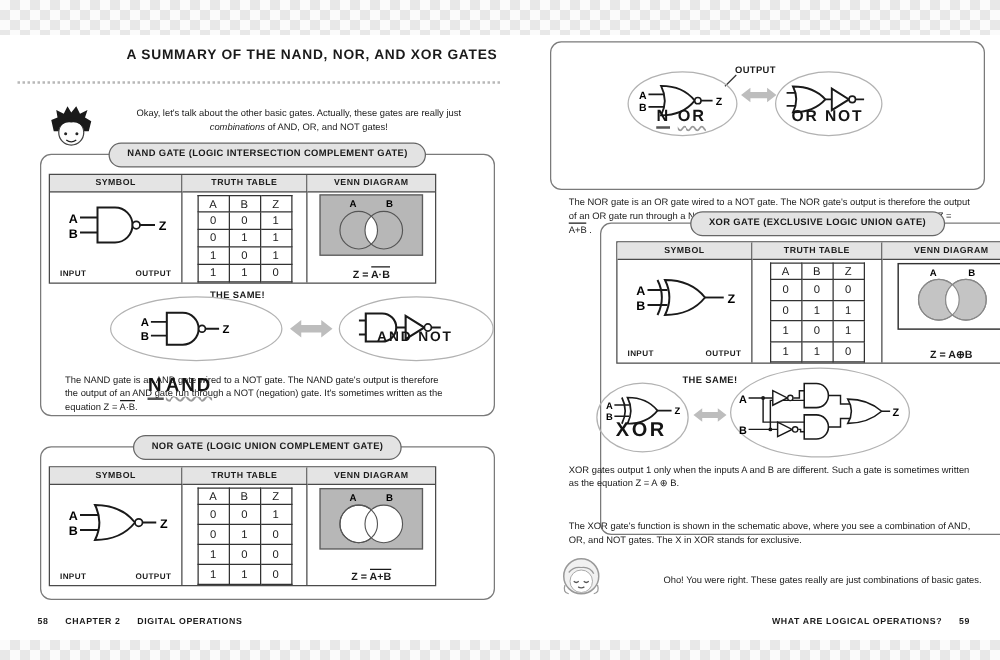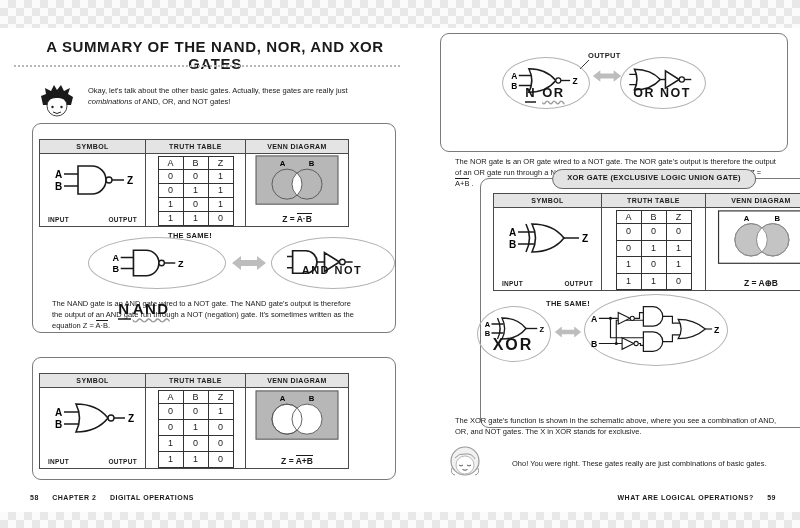--- a/index.html
+++ b/index.html
@@ -2,23 +2,23 @@
 <html><head>
 <meta charset="utf-8">
 <style>
   html,body{margin:0;padding:0;background:#fff;}
   .screen{position:relative;width:800px;height:528px;background:#ffffff;overflow:hidden;
           font-family:"Liberation Sans",sans-serif;color:#1a1a1a;}
   .checker{position:absolute;left:0;width:800px;
            background:conic-gradient(#e8e8e8 25%,#fbfbfb 0 50%,#e8e8e8 0 75%,#fbfbfb 0);
            background-size:16px 16px;}
   .abs{position:absolute;}
-  .title{font-size:15px;font-weight:bold;letter-spacing:.6px;text-align:center;}
+  .title{font-size:11px;font-weight:bold;letter-spacing:.6px;text-align:right;}
   .dotline{border-top:2px dotted #b8b8b8;height:0;}
-  .speech{font-size:7.5px;line-height:1.45;}
+  .speech{font-size:7.5px;line-height:1.45;text-align:center;}
   .gbox{position:absolute;border:1.5px solid #7a7a7a;border-radius:9px;background:#fff;}
   .pill{position:absolute;top:-10px;left:50%;transform:translateX(-50%);
         background:#e3e3e3;border:1.5px solid #666;border-radius:10px;
         padding:0 14px;height:18px;line-height:16px;font-size:7.5px;font-weight:bold;
         letter-spacing:.3px;white-space:nowrap;}
   .sect{position:absolute;display:grid;grid-template-rows:14px 1fr;border:1.2px solid #4a4a4a;background:#fff;}
   .sect .hd{background:#e4e4e4;border-bottom:1.2px solid #4a4a4a;border-right:1.2px solid #4a4a4a;
             font-size:7px;font-weight:bold;letter-spacing:.4px;
             display:flex;align-items:center;justify-content:center;}
   .sect .hd.last{border-right:none;}
@@ -61,20 +61,21 @@
       <circle cx="14.5" cy="23" r="1.2" fill="#222"></circle>
       <circle cx="23.5" cy="23" r="1.2" fill="#222"></circle>
       <path d="M15 28 Q19 31 23 28" fill="none" stroke="#222" stroke-width="1"></path>
     </svg>
   </div>
   <div class="abs speech" style="left:88px;top:86px;width:302px;">
     <span>Okay, let's talk about the other basic gates. Actually, these gates are really just </span><i>combinations</i><span> of AND, OR, and NOT gates!</span>
   </div>
 
   <div class="gbox" style="left:32px;top:123px;width:362px;height:208px;">
+    <div class="pill">NAND GATE (LOGIC INTERSECTION COMPLEMENT GATE)</div>
 
     <div class="sect" style="left:6px;top:15px;width:308px;height:86px;grid-template-columns:106px 100px 102px;">
       <div class="hd">SYMBOL</div>
       <div class="hd">TRUTH TABLE</div>
       <div class="hd last">VENN DIAGRAM</div>
 
       <div class="cell">
         <svg class="abs" style="left:10px;top:4px;" width="88" height="44" viewBox="0 0 88 44">
           <text x="5" y="20" font-size="10" font-weight="bold">A</text>
           <text x="5" y="32" font-size="10" font-weight="bold">B</text>
@@ -173,20 +174,21 @@
     <circle cx="59" cy="18" r="3" fill="#fff" stroke="#1a1a1a" stroke-width="1.5"></circle>
     <path d="M62 18 H70" stroke="#1a1a1a" stroke-width="1.6"></path>
   </svg>
   <div class="hand" style="left:281px;top:264px;width:102px;font-size:11px;">AND NOT</div>
 
   <div class="para" style="left:52px;top:299px;width:306px;">
     <span>The NAND gate is an AND gate wired to a NOT gate. The NAND gate's output is therefore the output of an AND gate run through a NOT (negation) gate. It's sometimes written as the equation Z = </span><span class="ovl">A·B</span><span>.</span>
   </div>
 
   <div class="gbox" style="left:32px;top:357px;width:362px;height:121px;">
+    <div class="pill">NOR GATE (LOGIC UNION COMPLEMENT GATE)</div>
 
     <div class="sect" style="left:6px;top:15px;width:308px;height:94px;grid-template-columns:106px 100px 102px;">
       <div class="hd">SYMBOL</div>
       <div class="hd">TRUTH TABLE</div>
       <div class="hd last">VENN DIAGRAM</div>
 
       <div class="cell">
         <svg class="abs" style="left:10px;top:8px;" width="88" height="44" viewBox="0 0 88 44">
           <text x="5" y="20" font-size="10" font-weight="bold">A</text>
           <text x="5" y="32" font-size="10" font-weight="bold">B</text>
@@ -406,20 +408,21 @@
     <path d="M51 46 H53 V48 H56" fill="none" stroke="#1a1a1a" stroke-width="1.2"></path>
     <path d="M56 8 H66 A10 10 0 0 1 66 28 H56 Z" fill="#fff" stroke="#1a1a1a" stroke-width="1.3"></path>
     <path d="M56 34 H66 A10 10 0 0 1 66 54 H56 Z" fill="#fff" stroke="#1a1a1a" stroke-width="1.3"></path>
     <path d="M76 18 H86 V25 H94" fill="none" stroke="#1a1a1a" stroke-width="1.2"></path>
     <path d="M76 44 H86 V37 H94" fill="none" stroke="#1a1a1a" stroke-width="1.2"></path>
     <path d="M92 21 Q98 31 92 41 C102 41 112 38 120 31 C112 24 102 21 92 21 Z" fill="#fff" stroke="#1a1a1a" stroke-width="1.3"></path>
     <path d="M120 31 H127" stroke="#1a1a1a" stroke-width="1.2"></path>
     <text x="129" y="35" font-size="9" font-weight="bold">Z</text>
   </svg>
 
+  <div class="para" style="left:455px;top:371px;width:322px;">XOR gates output 1 only when the inputs A and B are different. Such a gate is sometimes written as the equation Z = A ⊕ B.</div>
   <div class="para" style="left:455px;top:416px;width:322px;">The XOR gate's function is shown in the schematic above, where you see a combination of AND, OR, and NOT gates. The X in XOR stands for exclusive.</div>
 
   <div class="abs" style="left:446px;top:444px;width:38px;height:38px;">
     <svg width="38" height="38" viewBox="0 0 38 38">
       <circle cx="19" cy="17" r="14" fill="#f1f1f1" stroke="#999" stroke-width="1.2"></circle>
       <path d="M6 24 Q4 30 9 31 M32 24 Q34 30 29 31" fill="none" stroke="#999" stroke-width="1"></path>
       <circle cx="19" cy="21" r="9" fill="#ffffff" stroke="#aaa" stroke-width=".8"></circle>
       <path d="M9 14 Q13 9 19 10 Q26 9 29 15" fill="none" stroke="#999" stroke-width="1"></path>
       <path d="M13 21 Q15 23 17 21 M21 21 Q23 23 25 21" fill="none" stroke="#555" stroke-width="1"></path>
       <path d="M16.5 25.5 Q19 27 21.5 25.5" fill="none" stroke="#555" stroke-width="1"></path>

